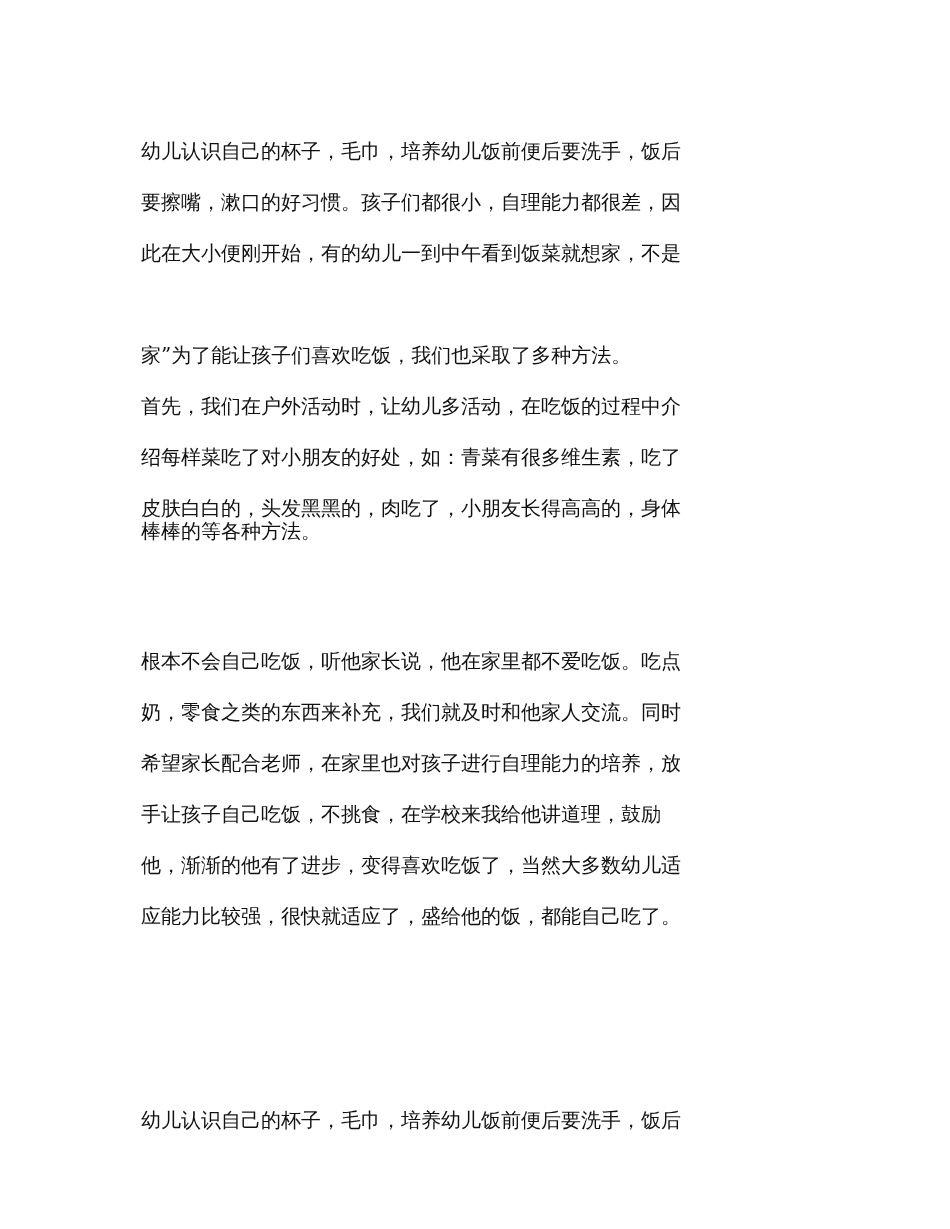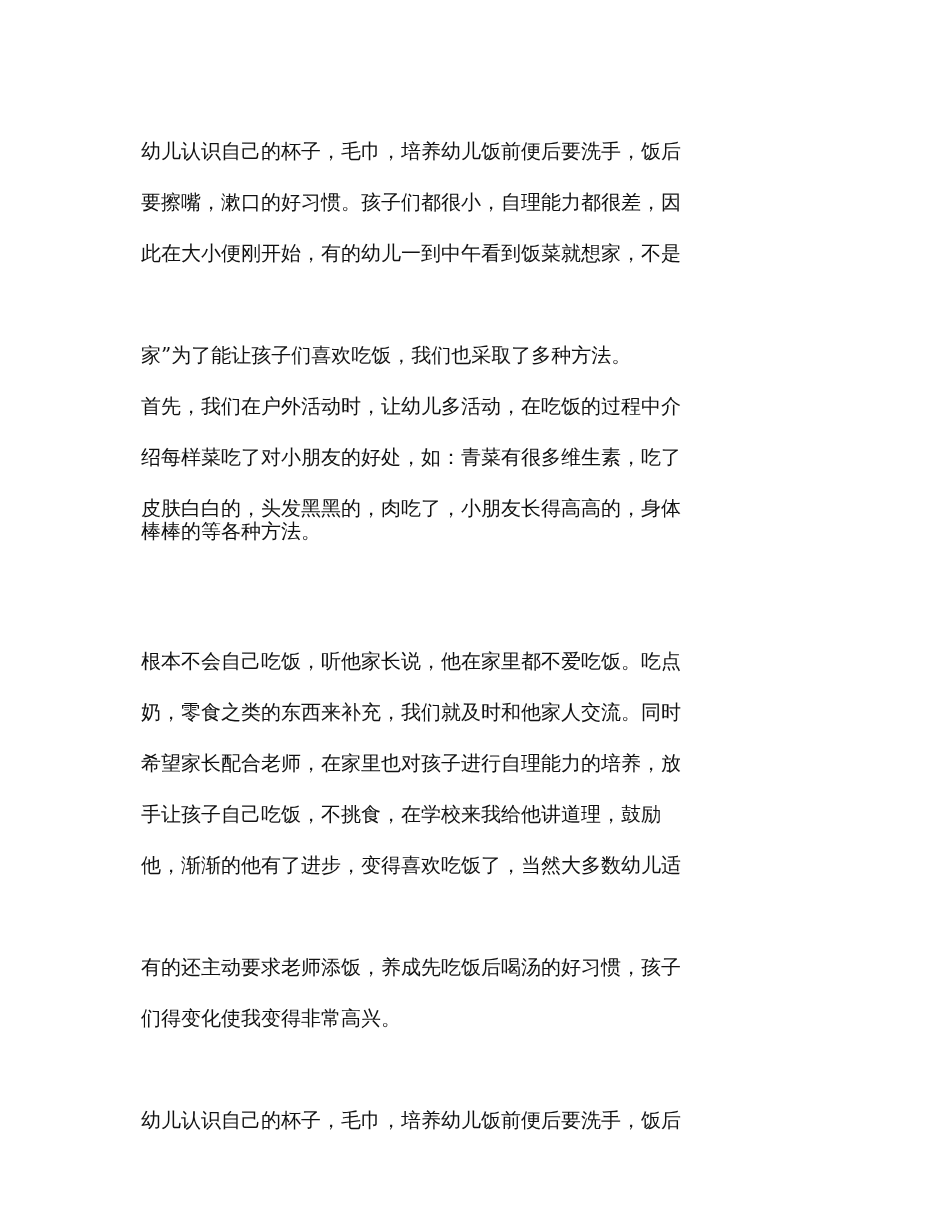--- a/index.html
+++ b/index.html
@@ -42,16 +42,15 @@
   <div class="line" style="top:338px">家”为了能让孩子们喜欢吃饭，我们也采取了多种方法。</div>
   <div class="line" style="top:389px">首先，我们在户外活动时，让幼儿多活动，在吃饭的过程中介</div>
   <div class="line" style="top:440px">绍每样菜吃了对小朋友的好处，如：青菜有很多维生素，吃了</div>
   <div class="line" style="top:491px">皮肤白白的，头发黑黑的，肉吃了，小朋友长得高高的，身体</div>
   <div class="line" style="top:514px">棒棒的等各种方法。</div>
   <div class="line" style="top:644px">根本不会自己吃饭，听他家长说，他在家里都不爱吃饭。吃点</div>
   <div class="line" style="top:695px">奶，零食之类的东西来补充，我们就及时和他家人交流。同时</div>
   <div class="line" style="top:746px">希望家长配合老师，在家里也对孩子进行自理能力的培养，放</div>
   <div class="line" style="top:797px">手让孩子自己吃饭，不挑食，在学校来我给他讲道理，鼓励</div>
   <div class="line" style="top:848px">他，渐渐的他有了进步，变得喜欢吃饭了，当然大多数幼儿适</div>
-  <div class="line" style="top:950px">有的还主动要求老师添饭，养成先吃饭后喝汤的好习惯，孩子</div>
-  <div class="line" style="top:1001px">们得变化使我变得非常高兴。</div>
+  <div class="line" style="top:899px">应能力比较强，很快就适应了，盛给他的饭，都能自己吃了。</div>
   <div class="line" style="top:1103px">幼儿认识自己的杯子，毛巾，培养幼儿饭前便后要洗手，饭后</div>
 </div>
 
 </body></html>

